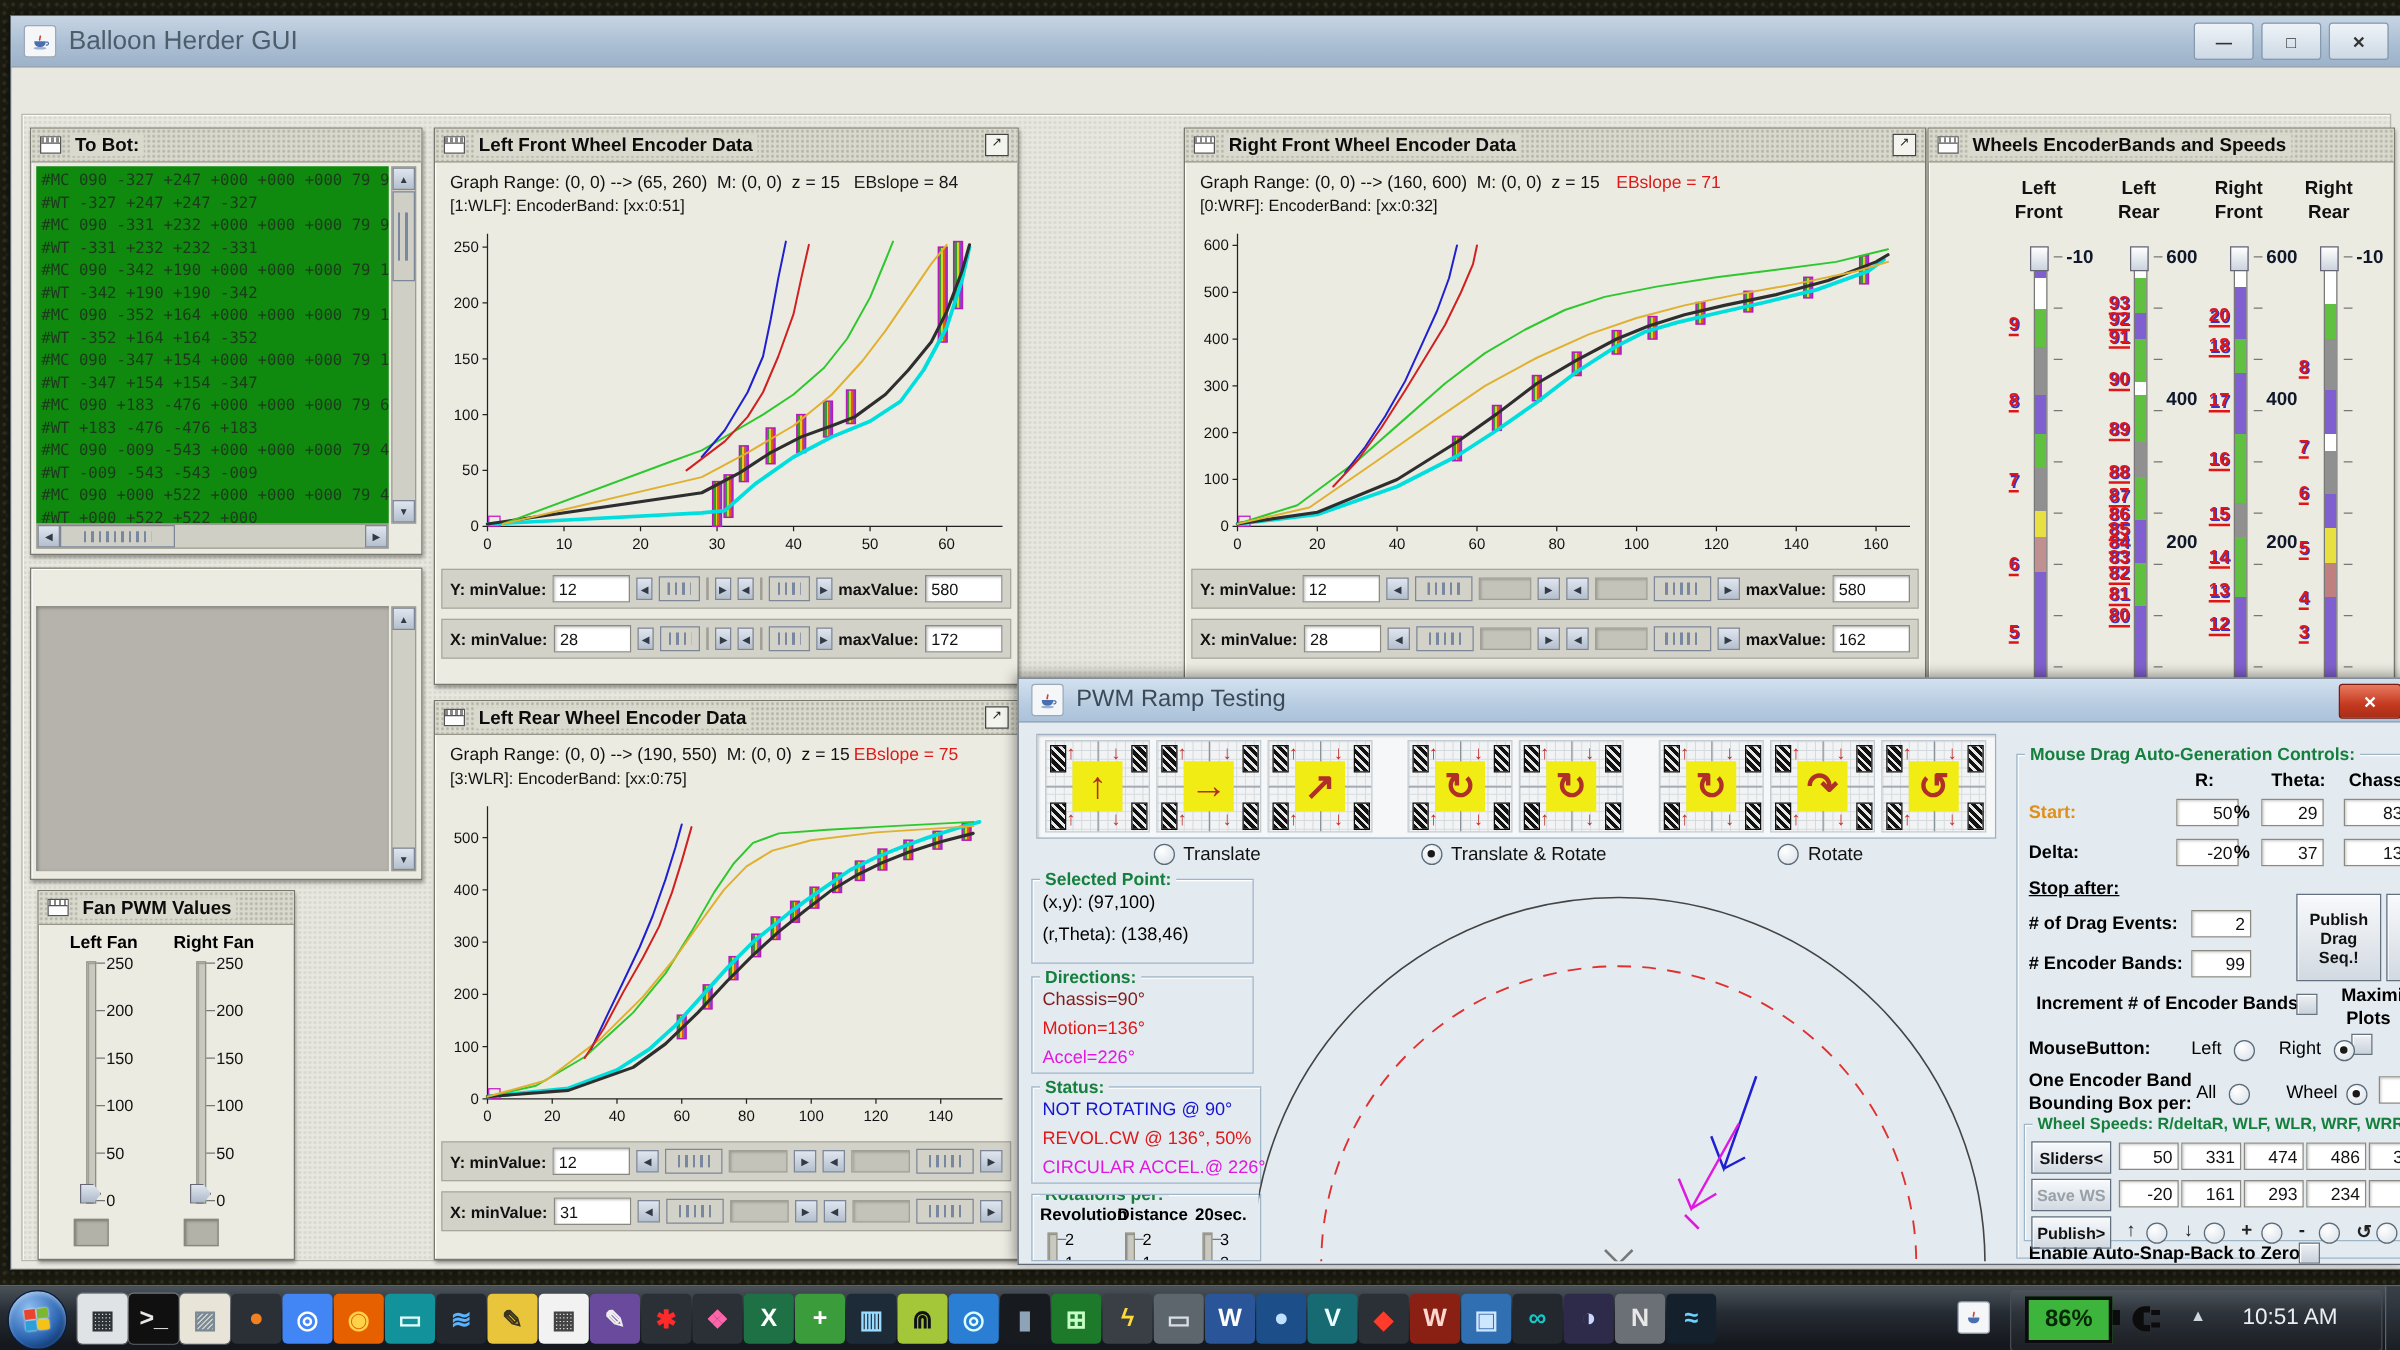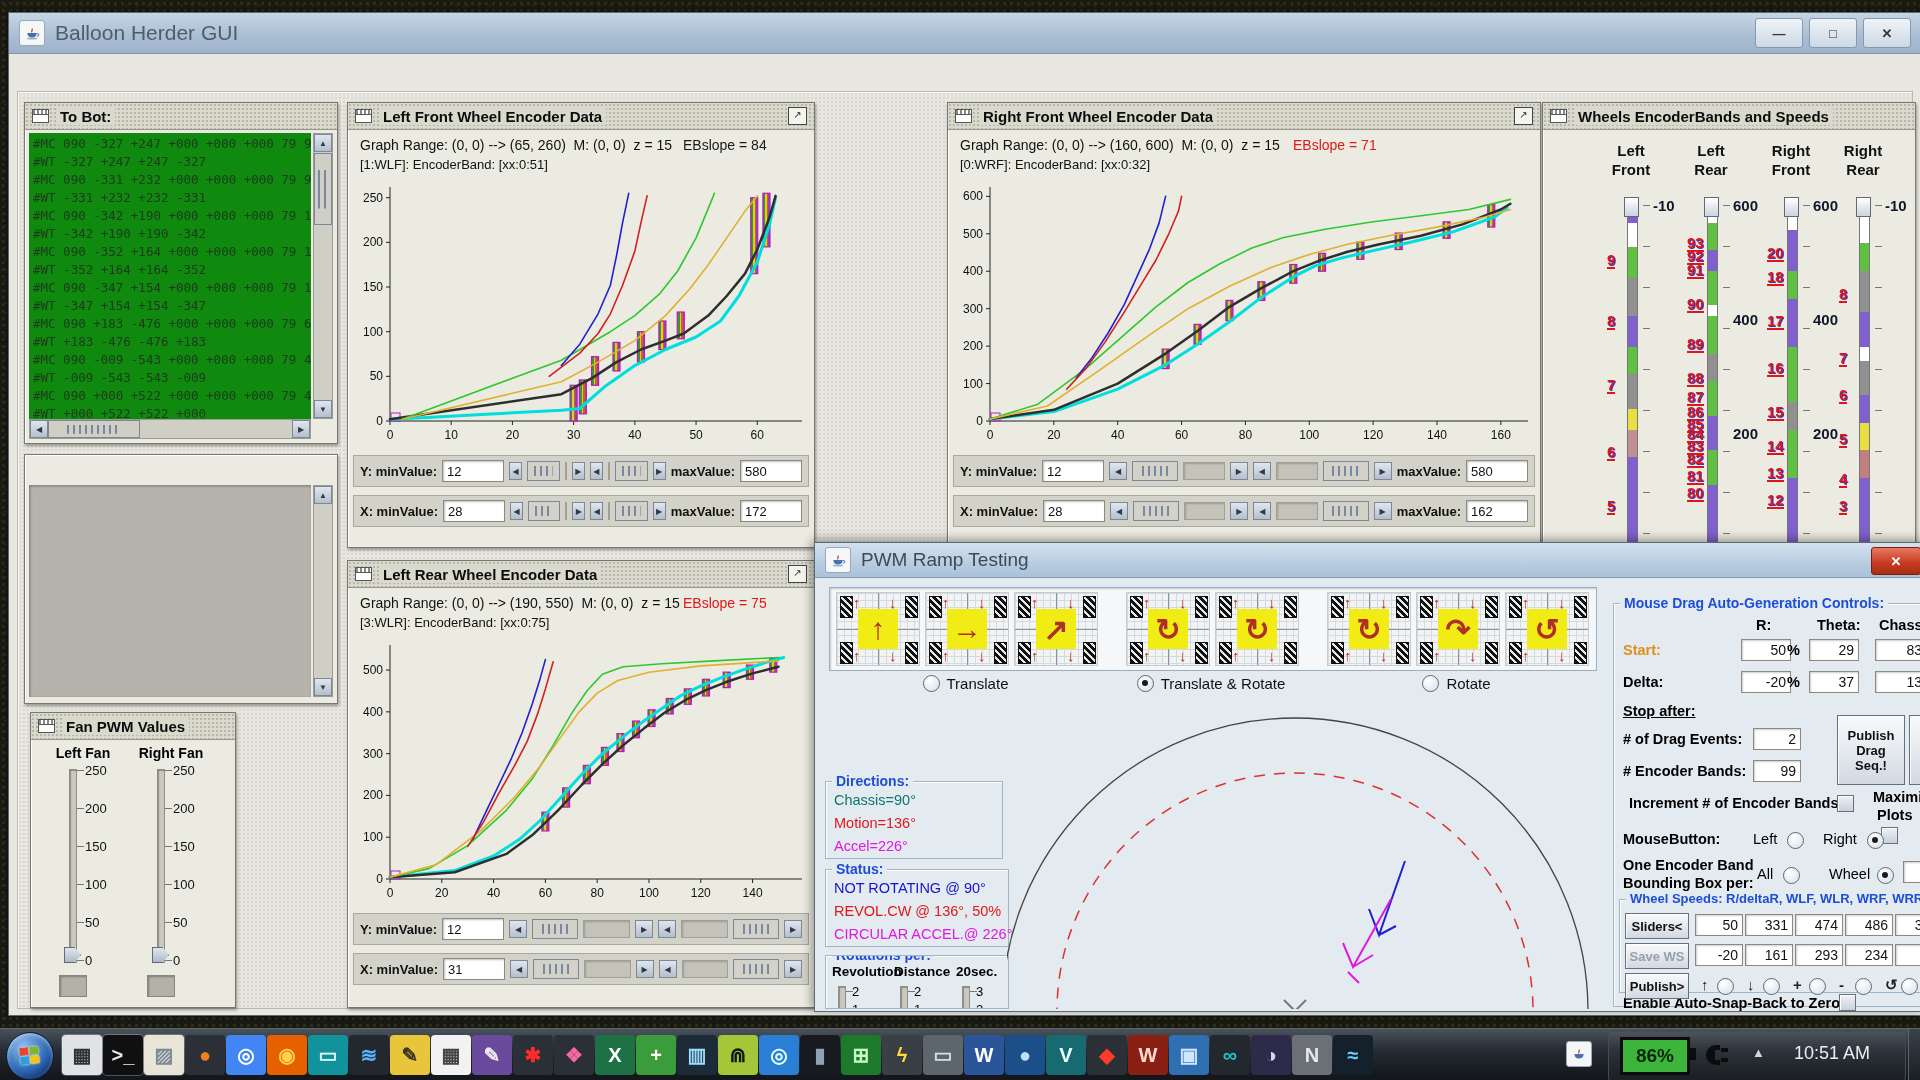--- a/index.html
+++ b/index.html
@@ -96,21 +96,21 @@
   .rarrow{position:absolute;color:#c03028;font-weight:bold;font-size:15px;line-height:15px;}
   .ysq{position:absolute;left:21px;top:16px;width:40px;height:40px;background:#f0ec14;
     display:flex;align-items:center;justify-content:center;font-size:30px;font-weight:bold;color:#b03028;}
   .radio-row{position:absolute;display:flex;gap:28px;padding:0 6px;}
   .radio-grp{display:flex;align-items:center;justify-content:center;gap:7px;}
   .radio{width:15px;height:15px;border-radius:50%;border:1px solid #5a6a78;
     background:radial-gradient(circle at 35% 30%,#fff,#d7dfe7);position:relative;}
   .radio.sel:after{content:"";position:absolute;left:4px;top:4px;width:6px;height:6px;border-radius:50%;background:#1a1a1a;}
   .radio-lbl{font-size:15px;color:#111;}
   .ebox{position:absolute;border:1px solid #9fb6c9;box-shadow:inset 1px 1px 0 #fff;}
-  .ebox .bt{position:absolute;top:-9px;left:6px;background:#e3eaf0;padding:0 4px;font-weight:bold;font-size:14px;color:#1d4ed8;}
+  .ebox .bt{position:absolute;top:-9px;left:6px;background:#e3eaf0;padding:0 4px;font-weight:bold;font-size:14px;color:#15803d;}
   .dtxt{position:absolute;font-size:14.5px;white-space:pre;}
   .mbtn{background:linear-gradient(#f8fafc,#d2d9e1);border:1px solid #63707f;box-shadow:1px 1px 0 rgba(255,255,255,.8) inset;
     font-weight:bold;font-size:13px;color:#111;display:flex;align-items:center;justify-content:center;text-align:center;}
   .mbtn.dis{color:#98a0a8;font-weight:bold;}
   .cb{width:15px;height:15px;background:linear-gradient(#eef1f5,#c9d1da);border:1px solid #66737f;box-shadow:inset 1px 1px 0 #fff;}
   .sm-field{position:absolute;background:#fff;border:1px solid #8a8a82;box-shadow:inset 1px 1px 2px rgba(0,0,0,.2);
     font-size:14px;color:#111;text-align:right;padding:1px 4px;height:18px;}
   
   .taskbar{position:absolute;left:0;top:1028px;width:1920px;height:52px;
     background:linear-gradient(#4a525a,#262c33 40%,#14181d 90%);border-top:1px solid #5c6670;}
@@ -781,23 +781,28 @@
           <div class="radio-grp" style="width: 174px;">
             <span class="radio sel"></span>
             <span class="radio-lbl">Translate &amp; Rotate</span>
           </div>
           <div class="radio-grp" style="width: 261px;">
             <span class="radio"></span>
             <span class="radio-lbl">Rotate</span>
           </div>
         </div>
 
+      <div class="ebox" style="left:10px;top:160px;width:176px;height:66px">
+        <span class="bt">Selected Point:</span>
+        <div class="dtxt" style="left:8px;top:10px">(x,y): (97,100)</div>
+        <div class="dtxt" style="left:8px;top:36px">(r,Theta): (138,46)</div>
+      </div>
       <div class="ebox" id="dir-box" style="left:10px;top:238px;width:176px;height:76px">
         <span class="bt">Directions:</span>
-      <div class="dtxt" style="left: 8px; top: 10px; color: #0f766e;">Chassis=90°</div>
+      <div class="dtxt" style="left: 8px; top: 10px; color: #7f1d1d;">Chassis=90°</div>
           <div class="dtxt" style="left: 8px; top: 33px; color: rgb(224, 24, 24);">Motion=136°</div>
           <div class="dtxt" style="left: 8px; top: 56px; color: rgb(224, 24, 224);">Accel=226°</div>
         </div>
       <div class="ebox" id="status-box" style="left:10px;top:326px;width:182px;height:76px">
         <span class="bt">Status:</span>
       <div class="dtxt" style="left: 8px; top: 10px; color: rgb(21, 21, 208);">NOT ROTATING @ 90°</div>
           <div class="dtxt" style="left: 8px; top: 33px; color: rgb(224, 24, 24);">REVOL.CW @ 136°, 50%</div>
           <div class="dtxt" style="left: 8px; top: 56px; color: rgb(224, 24, 224);">CIRCULAR ACCEL.@ 226°</div>
         </div>
       <div class="ebox" id="rot-box" style="left:10px;top:412px;width:182px;height:52px;overflow:hidden">

